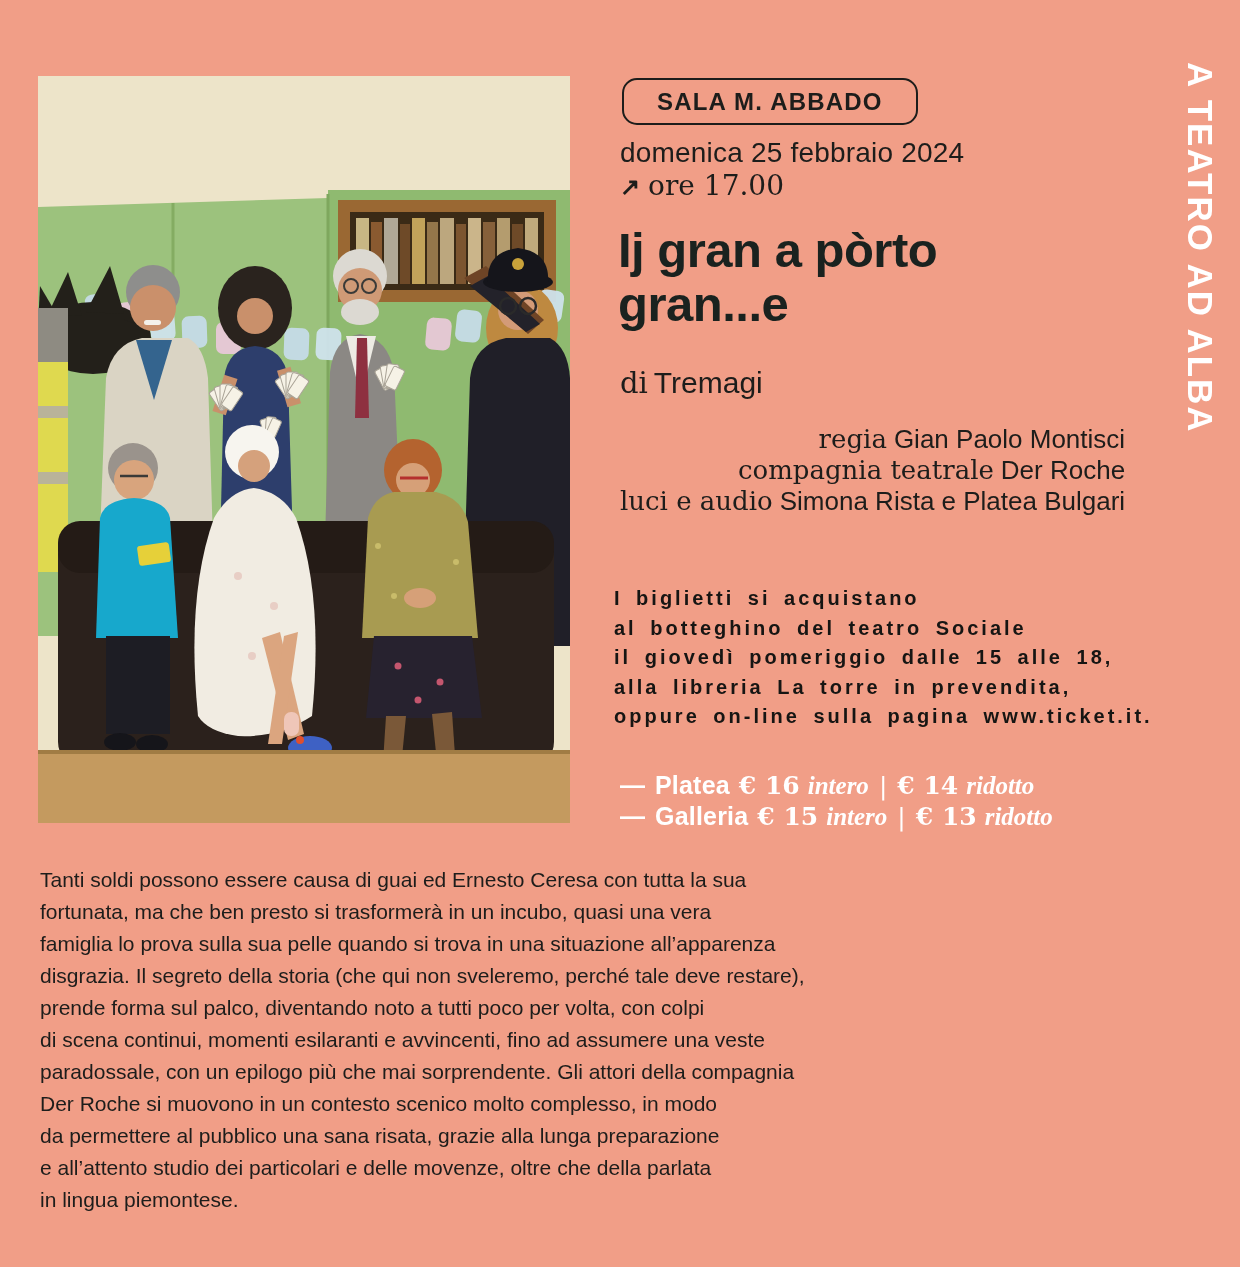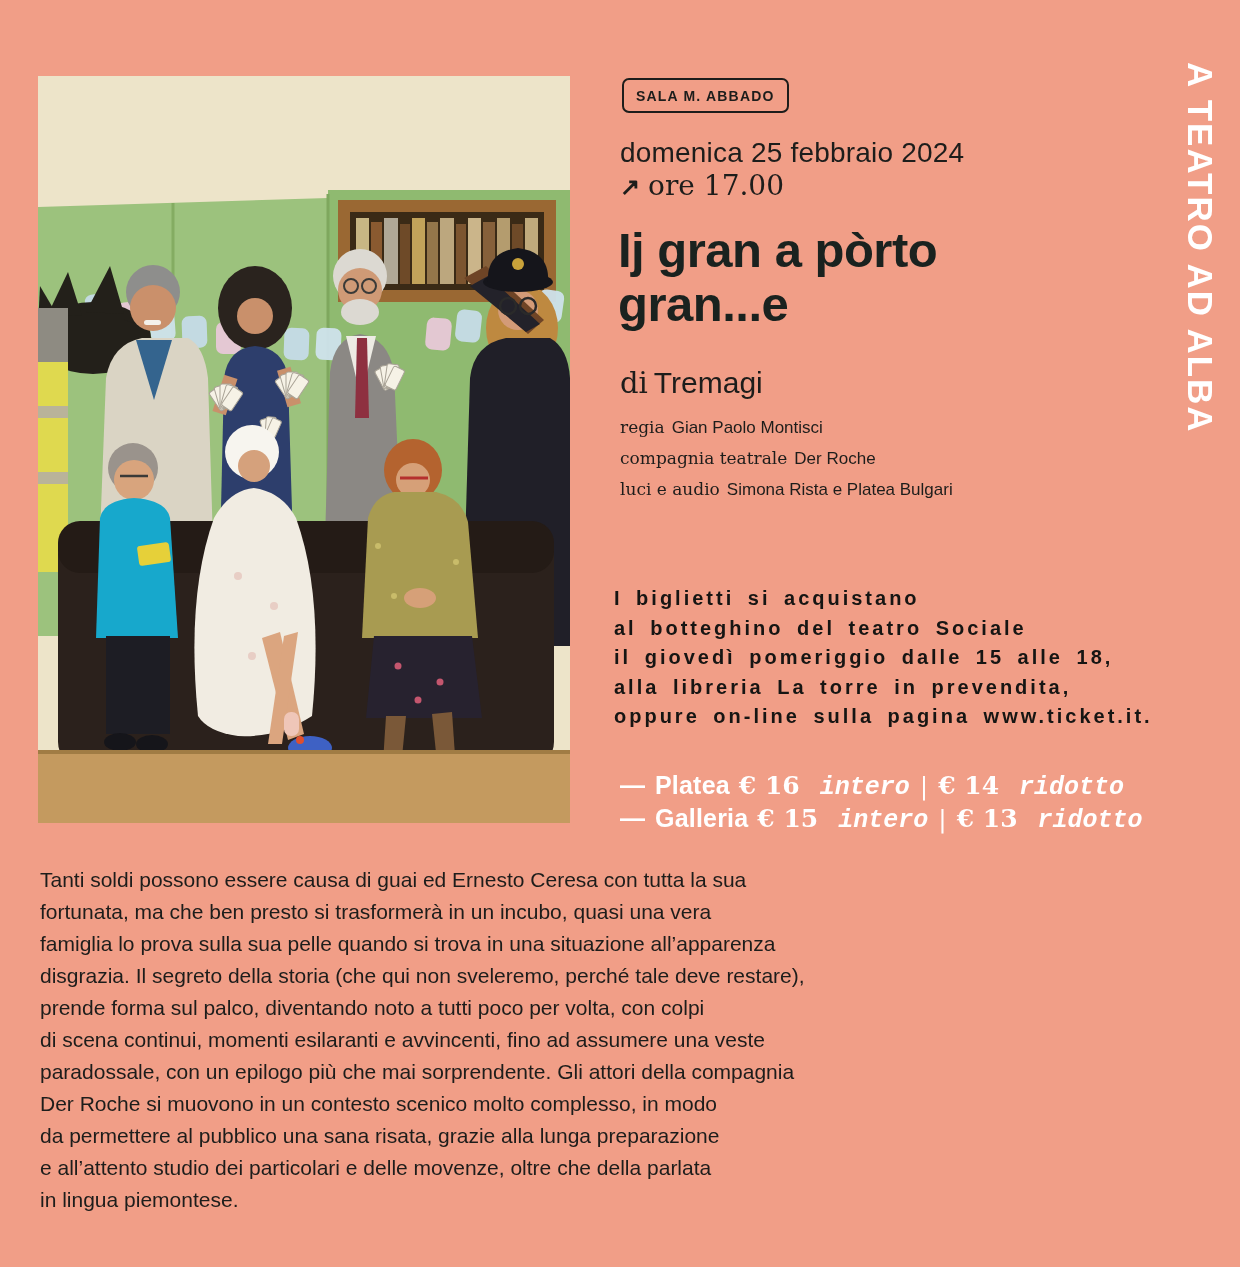--- a/index.html
+++ b/index.html
@@ -9,55 +9,55 @@
     background:#F19E87;
     overflow:hidden;
     font-family:"Liberation Sans",sans-serif;
     color:#1D1D1B;
   }
   
   .photo{position:absolute;left:38px;top:76px;width:532px;height:747px;display:block;}
   
   .badge{
     position:absolute;left:622px;top:78px;
-    border:2.5px solid #1D1D1B;border-radius:7px;
-    padding:8px 12px 7px;
-    font-size:14px;font-weight:600;letter-spacing:1.2px;
+    border:2.5px solid #1D1D1B;border-radius:15px;
+    padding:8px 33px 7px;
+    font-size:24px;font-weight:600;letter-spacing:1.2px;
     color:#1D1D1B;
   }
   .event-date{
     position:absolute;left:620px;top:137px;
     font-size:28px;font-weight:400;letter-spacing:.2px;
   }
   .event-time{
     position:absolute;left:620px;top:169px;
     font-size:28px;
   }
   .event-time .arrow{font-family:"Liberation Sans",sans-serif;font-weight:700;font-size:24px;margin-right:8px;}
   .serif-it{font-family:"DejaVu Serif",serif;}
   .show-title{
     position:absolute;left:618px;top:224px;margin:0;
     font-size:49px;line-height:1.1;font-weight:700;letter-spacing:-.5px;
     color:#1A221F;
   }
   .show-title span{display:block;}
   .byline{position:absolute;left:620px;top:366px;font-size:30px;}
   .byline .serif-it{font-size:29px;margin-right:6px;}
-  .credits{position:absolute;left:620px;top:412px;font-size:17px;line-height:31px;}
+  .credits{position:absolute;left:620px;top:424px;font-size:26px;line-height:31px;text-align:right;}
   .credit-row .serif-it{margin-right:7px;}
   .ticket-info{
     position:absolute;left:614px;top:584px;
     font-size:20px;font-weight:700;letter-spacing:3px;word-spacing:5px;
     line-height:29.5px;color:#161513;
   }
   .prices{position:absolute;left:620px;top:770px;color:#FFFFFF;font-size:25px;line-height:30px;}
   .price-row .dash{font-weight:700;margin-right:10px;}
   .price-row .section{font-weight:700;letter-spacing:.2px;}
   .price-row .price{font-family:"DejaVu Serif",serif;font-weight:700;margin-left:9px;}
-  .price-row .plabel{font-family:Liberation Mono, monospace;font-style:italic;font-weight:700;margin-left:20px;}
+  .price-row .plabel{font-family:Liberation Serif, serif;font-style:italic;font-weight:700;margin-left:8px;}
   .price-row .sep{font-family:"DejaVu Serif",serif;margin-left:10px;}
   .price-row .price.second{margin-left:10px;}
   
   .vertical-label{
     position:absolute;top:62px;right:20px;
     writing-mode:vertical-rl;
     font-size:35px;font-weight:700;letter-spacing:2px;
     color:#FFFFFF;white-space:nowrap;
   }
   

